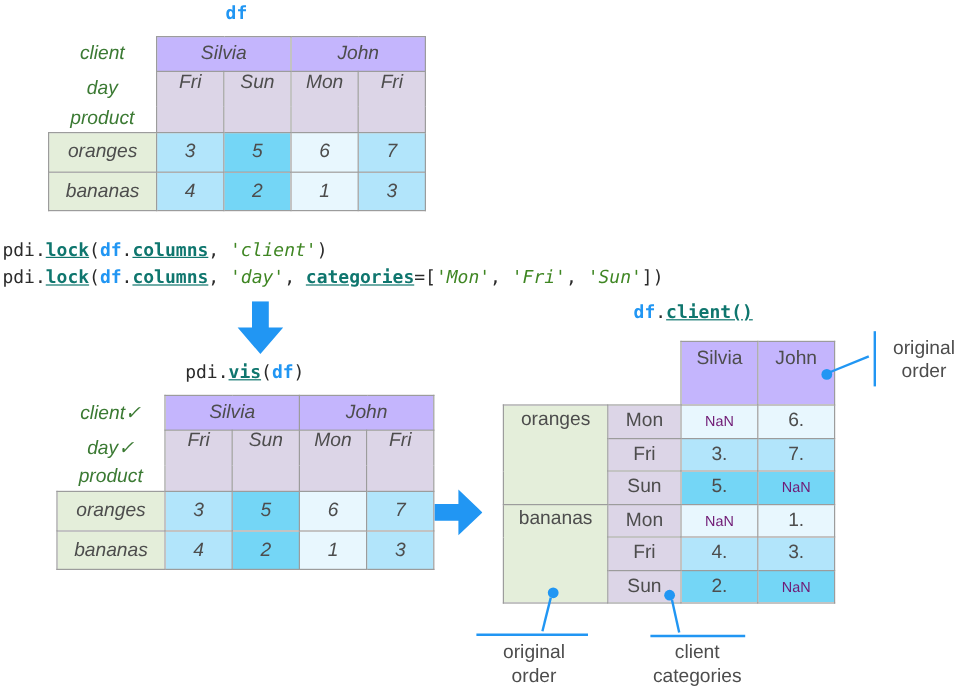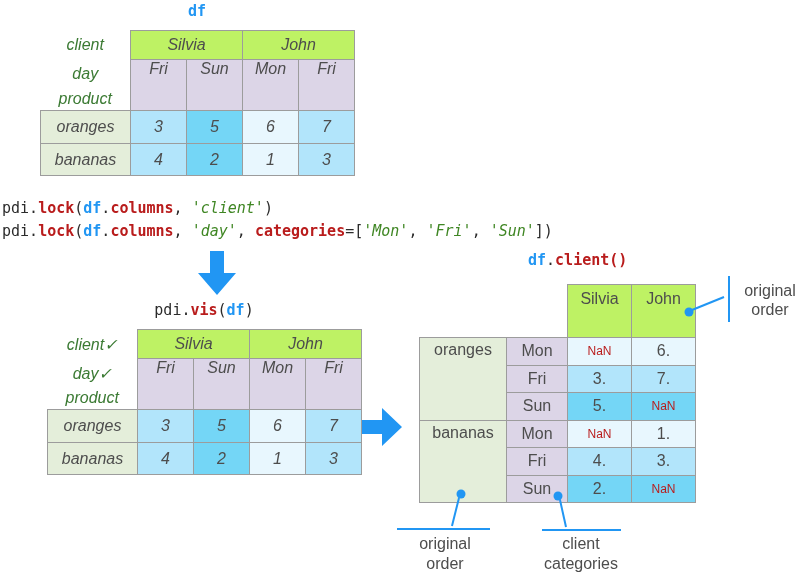--- a/index.html
+++ b/index.html
@@ -4,46 +4,46 @@
 <style>
   html,body{margin:0;padding:0;background:#fff;}
   #canvas{position:relative;width:800px;height:576px;background:#fff;overflow:hidden;
           font-family:"Liberation Sans",sans-serif;color:#4d4d4d;}
 
   
   .mono{font-family:"DejaVu Sans Mono",monospace;}
   .code-block{position:absolute;left:2px;top:197px;font-size:15px;line-height:23px;}
   .code-line{white-space:pre;}
   .tk.ink{color:#2b2b2b;}
-  .tk.orange{color:#b91c1c;font-weight:bold;}
+  .tk.orange{color:#0f766e;font-weight:bold;text-decoration:underline;}
   .tk.blue{color:#2196f3;font-weight:bold;}
   .tk.green{color:#3f8623;font-style:italic;}
   .tbl-title{font-size:15px;height:20px;text-align:center;margin-bottom:8px;white-space:pre;}
 
   
   .group{position:absolute;width:314px;}
   table.ptable{border-collapse:collapse;table-layout:fixed;font-size:16px;color:#4d4d4d;width:314px;}
   table.ptable td{border:1px solid #9c9c9c;text-align:center;padding:0;overflow:hidden;font-style:italic;}
   td.lbl{border:none !important;background:#fff;text-align:right;padding-right:7px;color:#3b7a33;}
-  td.cream{background:#bef264;}
+  td.cream{background:#c4b5fd;}
   td.lav{background:#dcd5e7;vertical-align:top;padding-top:4px;}
   td.gcell{background:#e4eeda;text-align:right;padding-right:9px;}
   td.v.fri{background:#b2e5fb;}
   td.v.sun{background:#74d6f6;}
   td.v.mon{background:#e8f7fe;}
 
   
   table.stable{position:absolute;left:419px;top:284px;border-collapse:collapse;table-layout:fixed;
                font-size:16px;color:#4d4d4d;width:276px;}
   table.stable td{border:1px solid #9c9c9c;text-align:center;padding:0;overflow:hidden;}
   table.stable td.nob{border:none;background:#fff;}
   table.stable td.cream{vertical-align:top;padding-top:5px;}
   table.stable td.gcell2{background:#e4eeda;vertical-align:top;padding-top:3px;text-align:center;}
   table.stable td.daycell{background:#dcd5e7;}
-  td.nan{font-size:12px;color:#b91c1c;}
+  td.nan{font-size:12px;color:#701a75;}
 
   .corner-lbl{position:absolute;left:420px;width:138px;color:#3b7a33;font-size:16px;}
   .corner-client{top:291px;text-align:right;}
   .corner-prodday{top:315px;display:flex;justify-content:space-between;padding-left:17px;box-sizing:border-box;}
 
   
   .arrow{position:absolute;}
   .arrow svg path{fill:#2196f3;}
 
   

